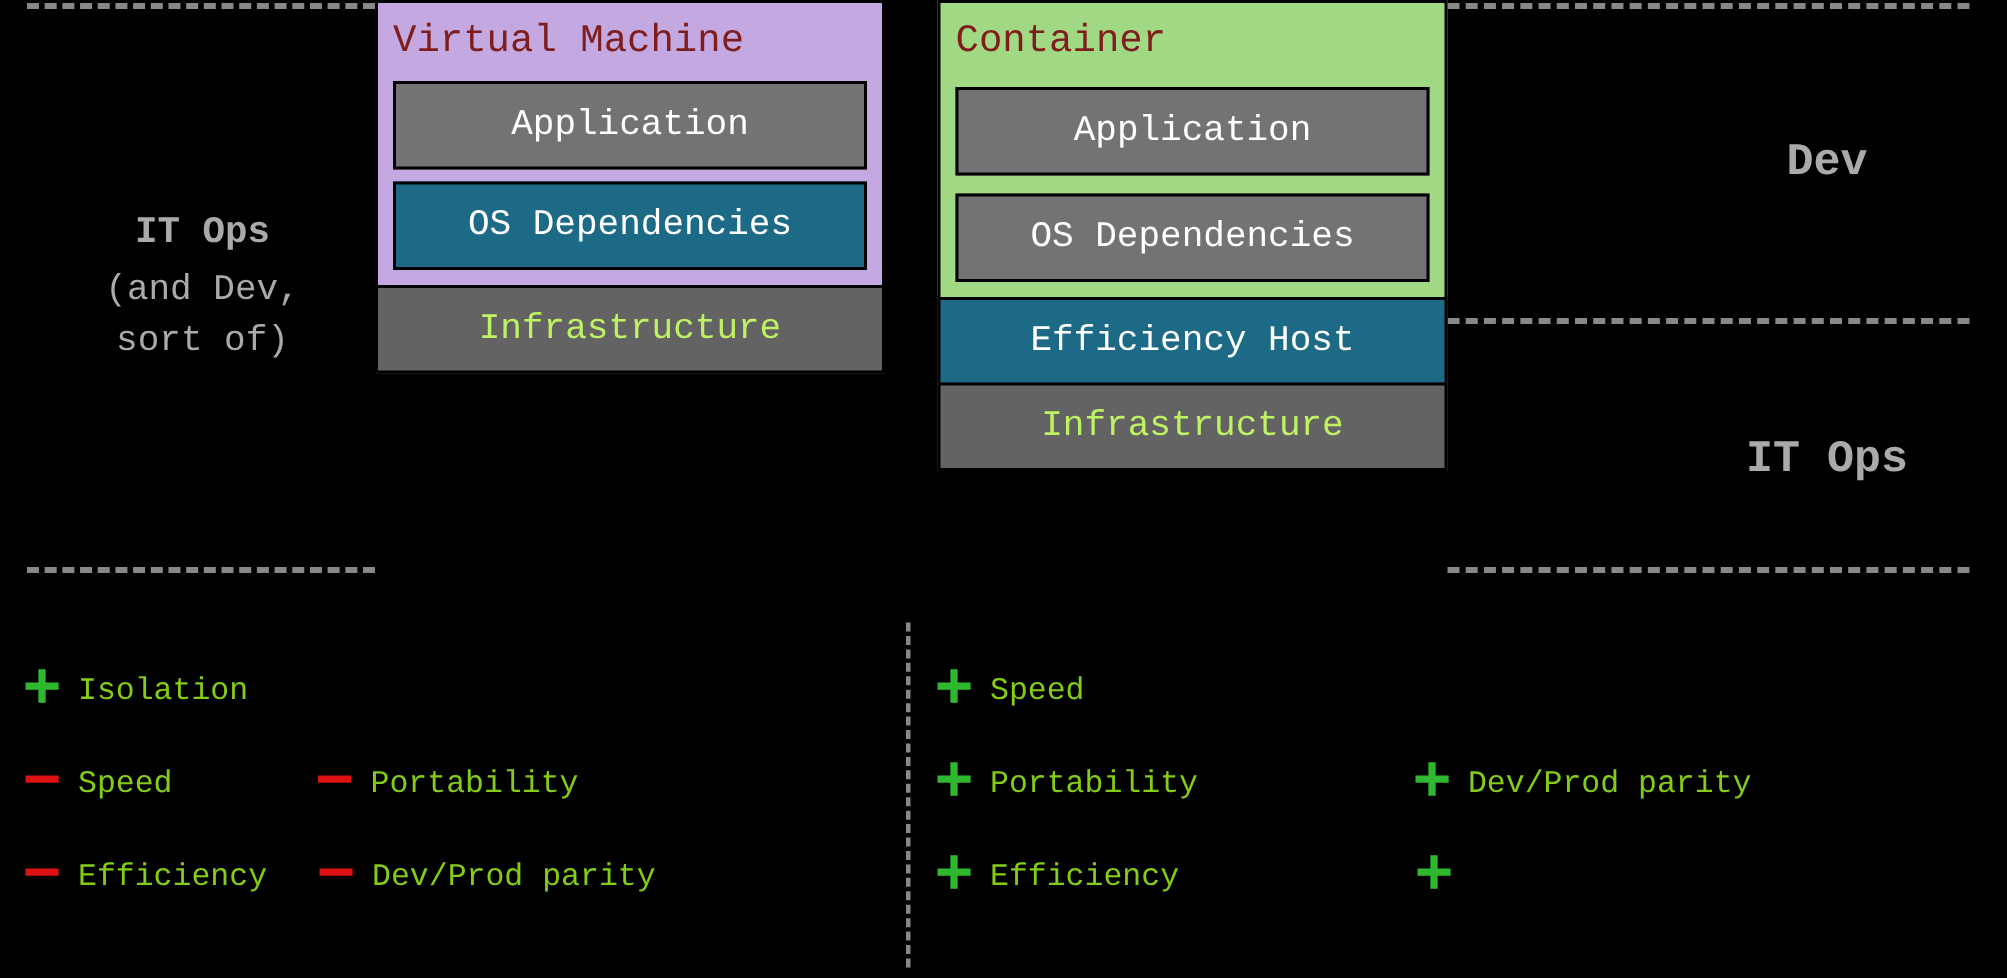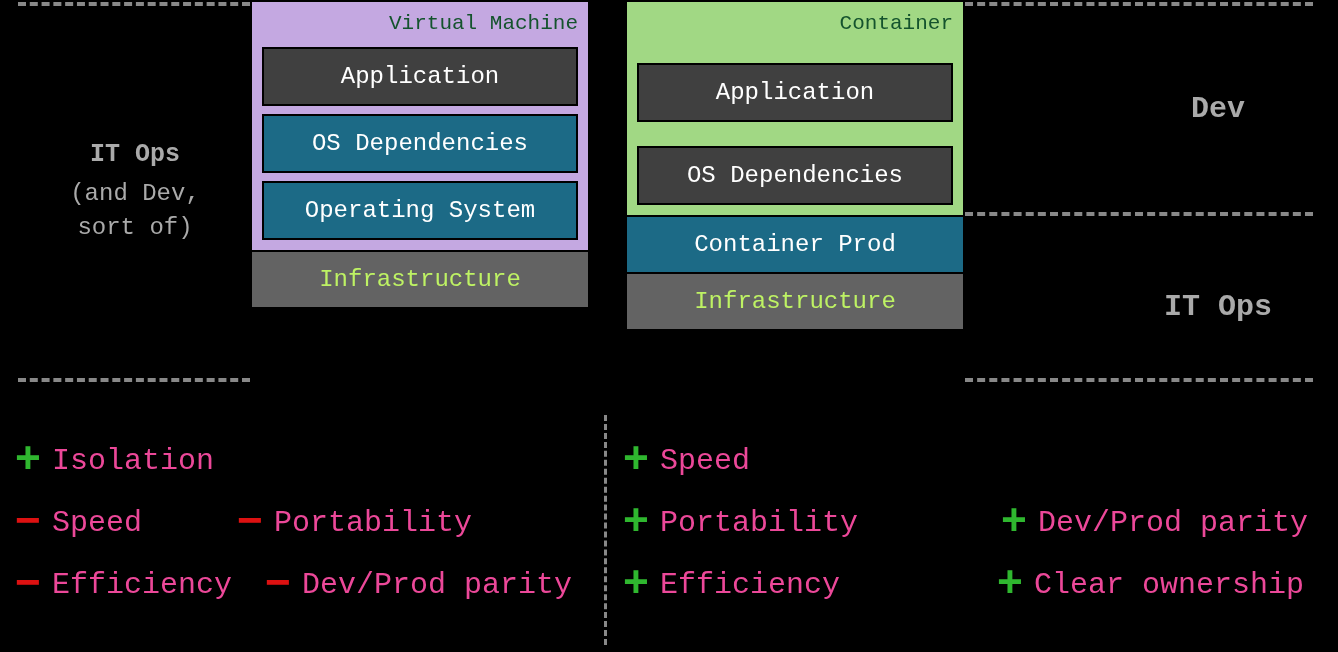--- a/index.html
+++ b/index.html
@@ -30,36 +30,36 @@
     display: flex;
     flex-direction: column;
     gap: 8px;
   }
   .ct-box {
     background: #a1d884;
     border: 2px solid #000;
     padding: 8px 10px 10px 10px;
     display: flex;
     flex-direction: column;
-    gap: 24px;
+    gap: 12px;
   }
   .stack-title {
-    text-align: right;
-    color: #14532d;
-    font-size: 21px;
+    text-align: left;
+    color: #7f1d1d;
+    font-size: 26px;
     padding: 2px 0 4px 0;
   }
   .layer {
     border: 2px solid #000;
     text-align: center;
     font-size: 24px;
     padding: 14px 6px;
     color: #fff;
   }
-  .layer.green { background: #404040; }
+  .layer.green { background: #737373; }
   .layer.teal  { background: #1c6a86; }
   .layer.gray  { background: #636363; color:#bef264; }
   .below-stack {
     display: flex;
     flex-direction: column;
     gap: 0;
   }
   .below-stack .layer { margin-top: -2px; }
 
   .left-label {
@@ -115,21 +115,21 @@
   .row { display: flex; align-items: center; height: 62px; }
   .sign {
     font-size: 44px;
     font-weight: bold;
     width: 36px;
     text-align: center;
     line-height: 1;
   }
   .sign.plus  { color: #2fb72f; }
   .sign.minus { color: #d11; }
-  .pc-text { font-size: 30px; color: #ec4899; margin-left: 6px; white-space: nowrap; }
+  .pc-text { font-size: 21px; color: #84cc16; margin-left: 6px; white-space: nowrap; }
   .pair .cell { display:inline-flex; align-items:center; }
   .pair .second { margin-left: 10px; }
 </style>
 </head>
 <body>
 
 <div class="diagram">
 
   <div class="dash dash-left-top"></div>
   <div class="dash dash-left-bot"></div>
@@ -147,35 +147,34 @@
   </div>
 
   <div class="right-label right-dev">Dev</div>
   <div class="right-label right-itops">IT Ops</div>
 
   <div class="stack stack-vm">
     <div class="vm-box">
       <div class="stack-title">Virtual Machine</div>
       <div class="layer green">Application</div>
       <div class="layer teal">OS Dependencies</div>
-      <div class="layer teal">Operating System</div>
     </div>
     <div class="below-stack">
       <div class="layer gray">Infrastructure</div>
     </div>
   </div>
 
   <div class="stack stack-ct">
     <div class="ct-box">
       <div class="stack-title">Container</div>
       <div class="layer green">Application</div>
       <div class="layer green">OS Dependencies</div>
     </div>
     <div class="below-stack">
-      <div class="layer teal">Container Prod</div>
+      <div class="layer teal">Efficiency Host</div>
       <div class="layer gray">Infrastructure</div>
     </div>
   </div>
 </div>
 
 <div class="dash-v center-divider"></div>
 
 <div class="pros-cons">
 
   <div class="col vm-col">
@@ -220,17 +219,16 @@
         <span class="pc-text">Dev/Prod parity</span>
       </span>
     </div>
     <div class="row pair">
       <span class="cell">
         <span class="sign plus">+</span>
         <span class="pc-text">Efficiency</span>
       </span>
       <span class="cell second" style="margin-left:152px;">
         <span class="sign plus">+</span>
-        <span class="pc-text">Clear ownership</span>
       </span>
     </div>
   </div>
 </div>
 
 </body></html>

